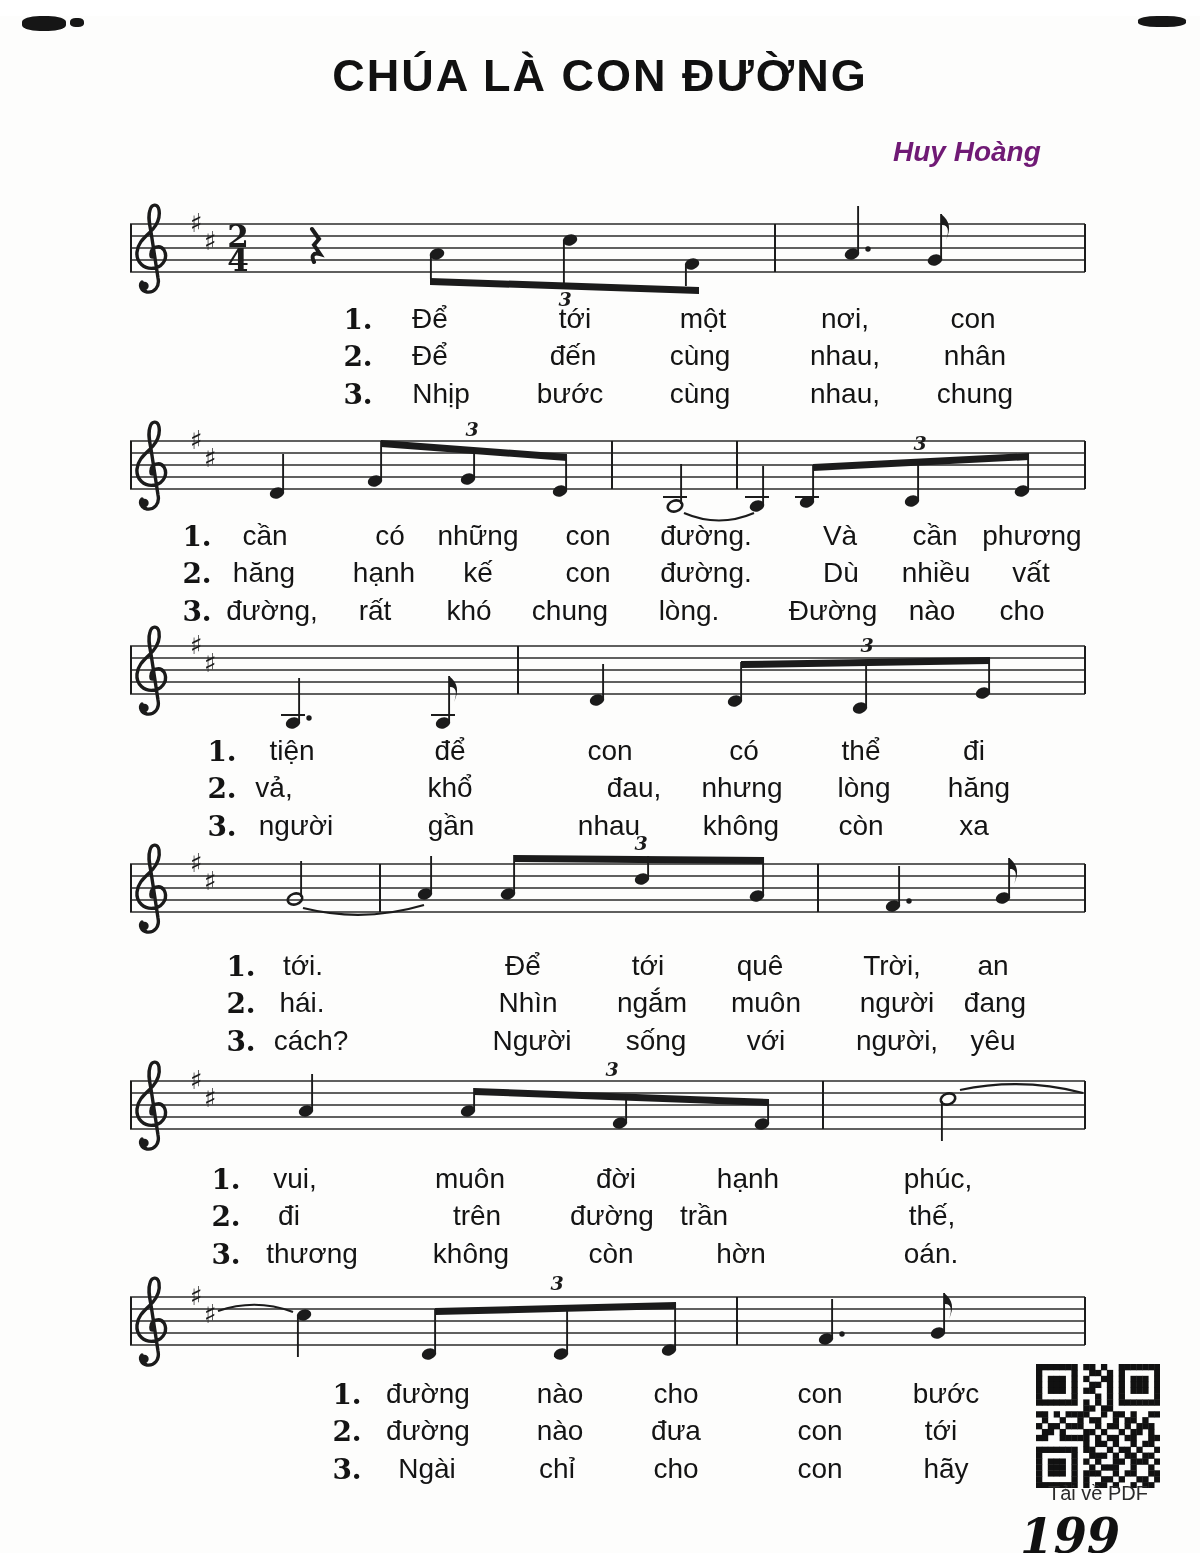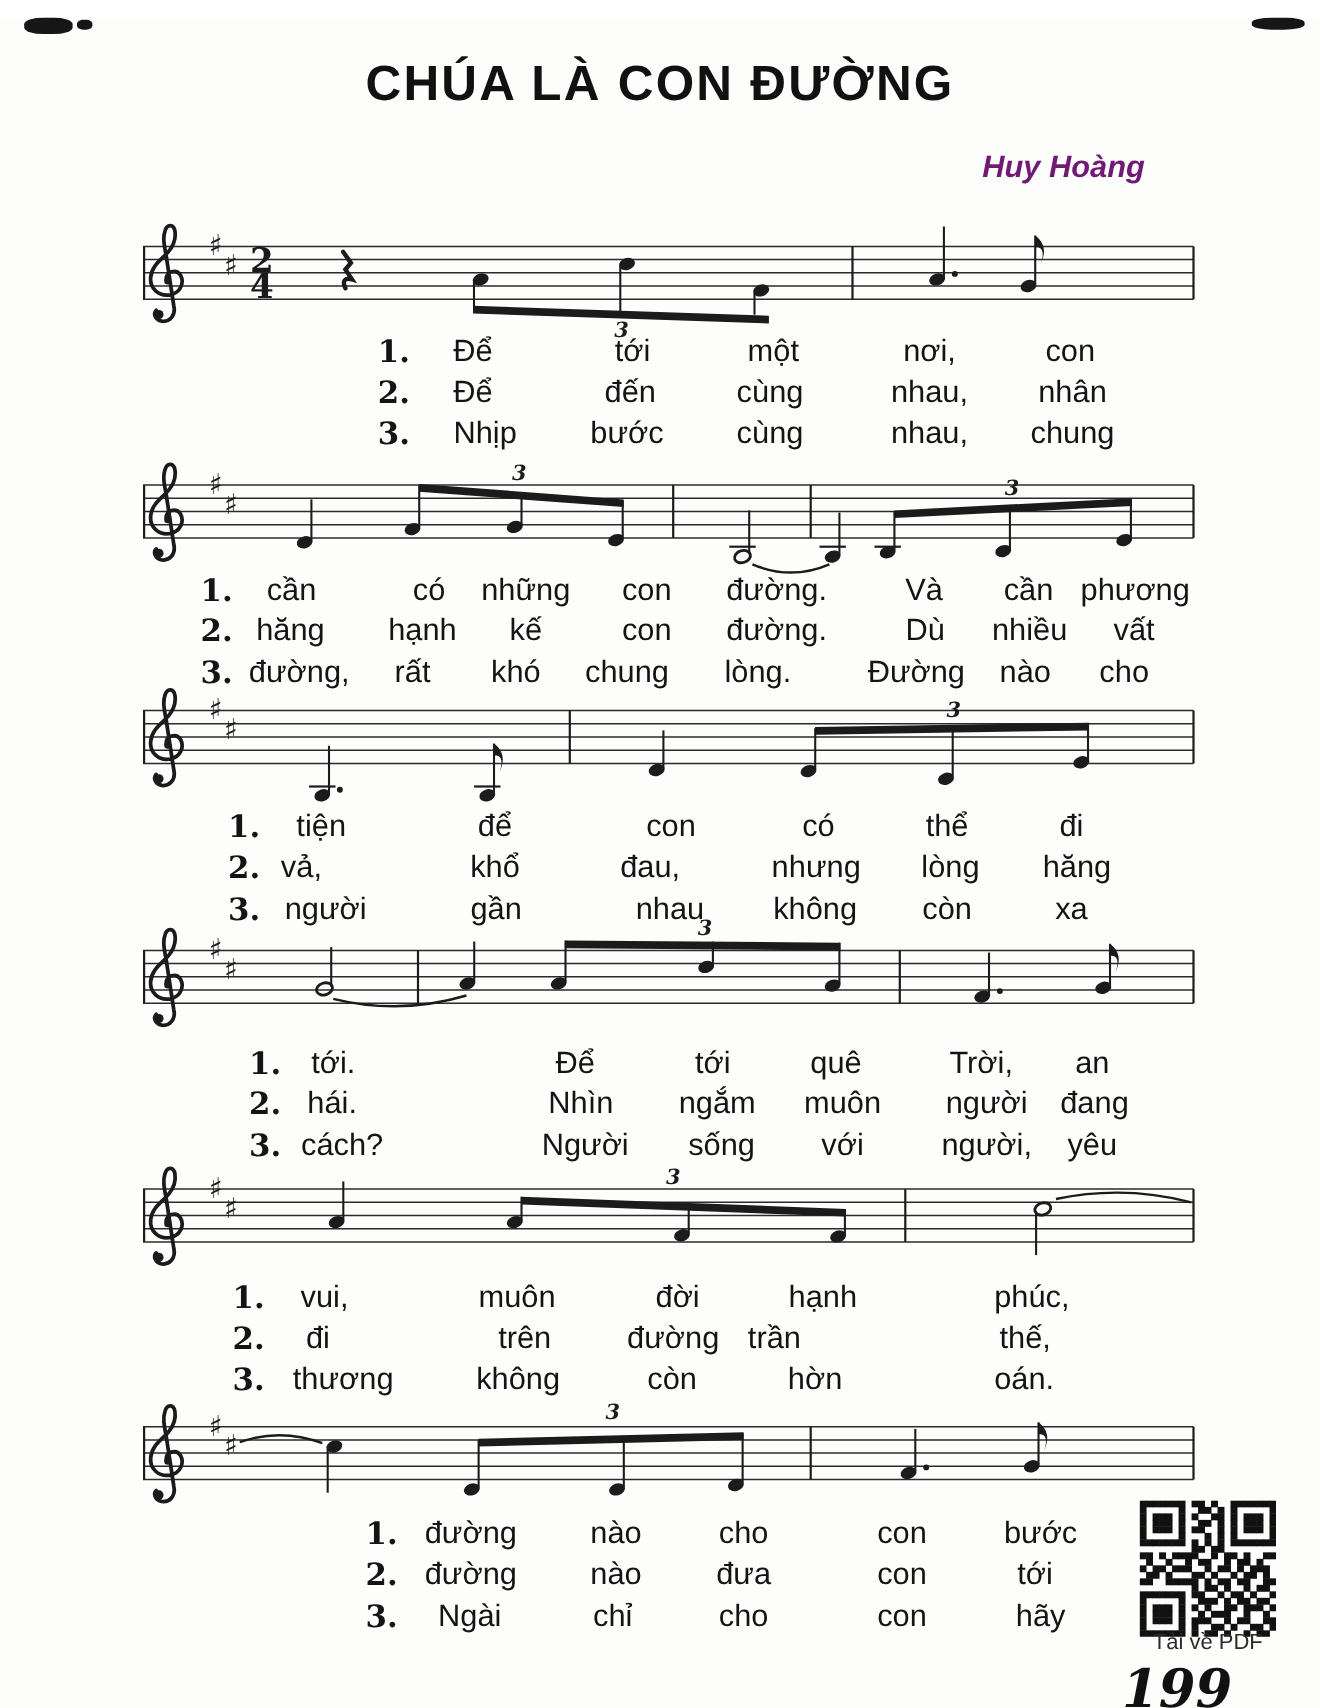--- a/index.html
+++ b/index.html
@@ -393,21 +393,21 @@
       <span class="lyr num" style="left: 222px; top: 719px;">1.</span>
       <span class="lyr" style="left: 292px; top: 719px;">tiện</span>
       <span class="lyr" style="left: 450px; top: 719px;">để</span>
       <span class="lyr" style="left: 610px; top: 719px;">con</span>
       <span class="lyr" style="left: 744px; top: 719px;">có</span>
       <span class="lyr" style="left: 861px; top: 719px;">thể</span>
       <span class="lyr" style="left: 974px; top: 719px;">đi</span>
       <span class="lyr num" style="left: 222px; top: 756px;">2.</span>
       <span class="lyr" style="left: 274px; top: 756px;">vả,</span>
       <span class="lyr" style="left: 450px; top: 756px;">khổ</span>
-      <span class="lyr" style="left: 591px; top: 756px;">đau,</span>
+      <span class="lyr" style="left: 634px; top: 756px;">đau,</span>
       <span class="lyr" style="left: 742px; top: 756px;">nhưng</span>
       <span class="lyr" style="left: 864px; top: 756px;">lòng</span>
       <span class="lyr" style="left: 979px; top: 756px;">hăng</span>
       <span class="lyr num" style="left: 222px; top: 794px;">3.</span>
       <span class="lyr" style="left: 296px; top: 794px;">người</span>
       <span class="lyr" style="left: 451px; top: 794px;">gần</span>
       <span class="lyr" style="left: 609px; top: 794px;">nhau</span>
       <span class="lyr" style="left: 741px; top: 794px;">không</span>
       <span class="lyr" style="left: 861px; top: 794px;">còn</span>
       <span class="lyr" style="left: 974px; top: 794px;">xa</span>

